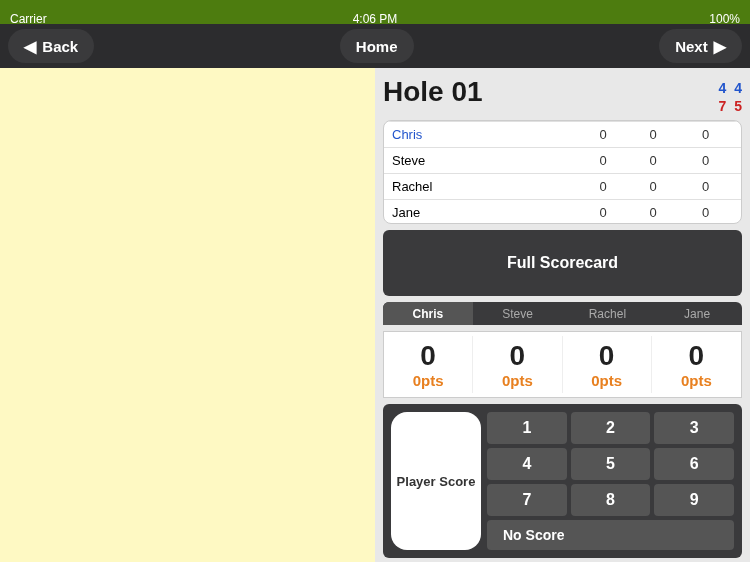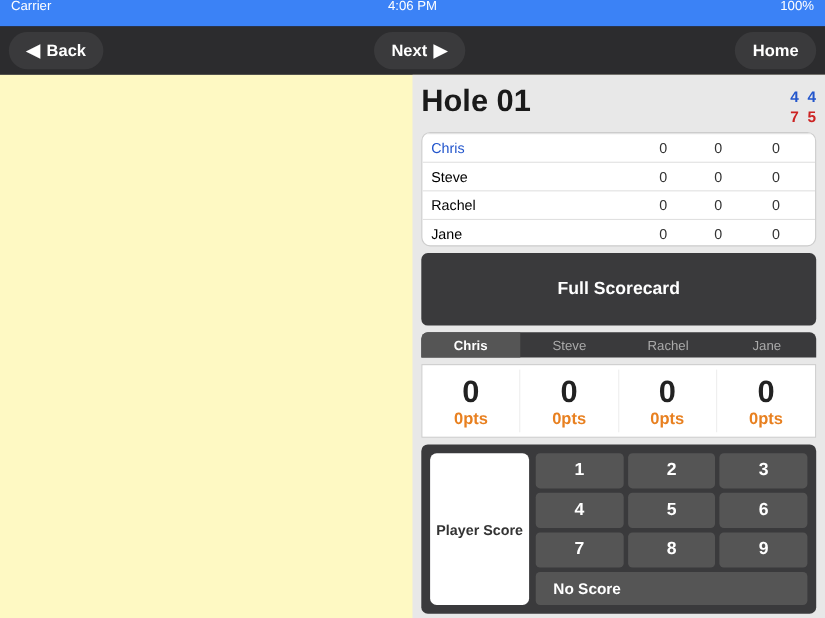--- a/index.html
+++ b/index.html
@@ -6,26 +6,26 @@
     body {
       width: 750px;
       height: 562px;
       overflow: hidden;
       font-family: 'Helvetica Neue', Helvetica, Arial, sans-serif;
       background: #1a1a2e;
     }
 
     
     .status-bar {
-      background: #3b82f6;
+      background: #4d7c0f;
       color: white;
       font-size: 12px;
       height: 20px;
       display: flex;
-      align-items: flex-end;
+      align-items: flex-start;
       justify-content: space-between;
       padding: 12px 10px;
     }
     .status-bar .center { position: absolute; left: 50%; transform: translateX(-50%); }
 
     
     .nav-bar {
       background: #2c2c2e;
       height: 44px;
       display: flex;
@@ -201,21 +201,21 @@
     .numpad-area {
       display: flex;
       gap: 6px;
       background: #3a3a3c;
       border-radius: 6px;
       padding: 8px;
     }
     .player-score-label {
       flex: 0 0 90px;
       background: white;
-      border-radius: 6px;
+      border-radius: 16px;
       display: flex;
       align-items: center;
       justify-content: center;
       font-size: 13px;
       font-weight: 600;
       color: #333;
       text-align: center;
       padding: 4px;
     }
     .numpad {
@@ -262,25 +262,25 @@
   <span class="center">4:06 PM</span>
   <span>100%</span>
 </div>
 
 <div class="nav-bar">
   <button class="nav-btn">
     <span class="arrow">◀</span>
     <span>Back</span>
   </button>
   <button class="nav-btn">
+    <span>Home</span>
+  </button>
+  <button class="nav-btn">
     <span>Next</span>
     <span class="arrow">▶</span>
-  </button>
-  <button class="nav-btn">
-    <span>Home</span>
   </button>
 </div>
 
 <div class="main">
 
   <div class="map-container">
     <div class="map-area">
       <div class="map-img">
         
         

